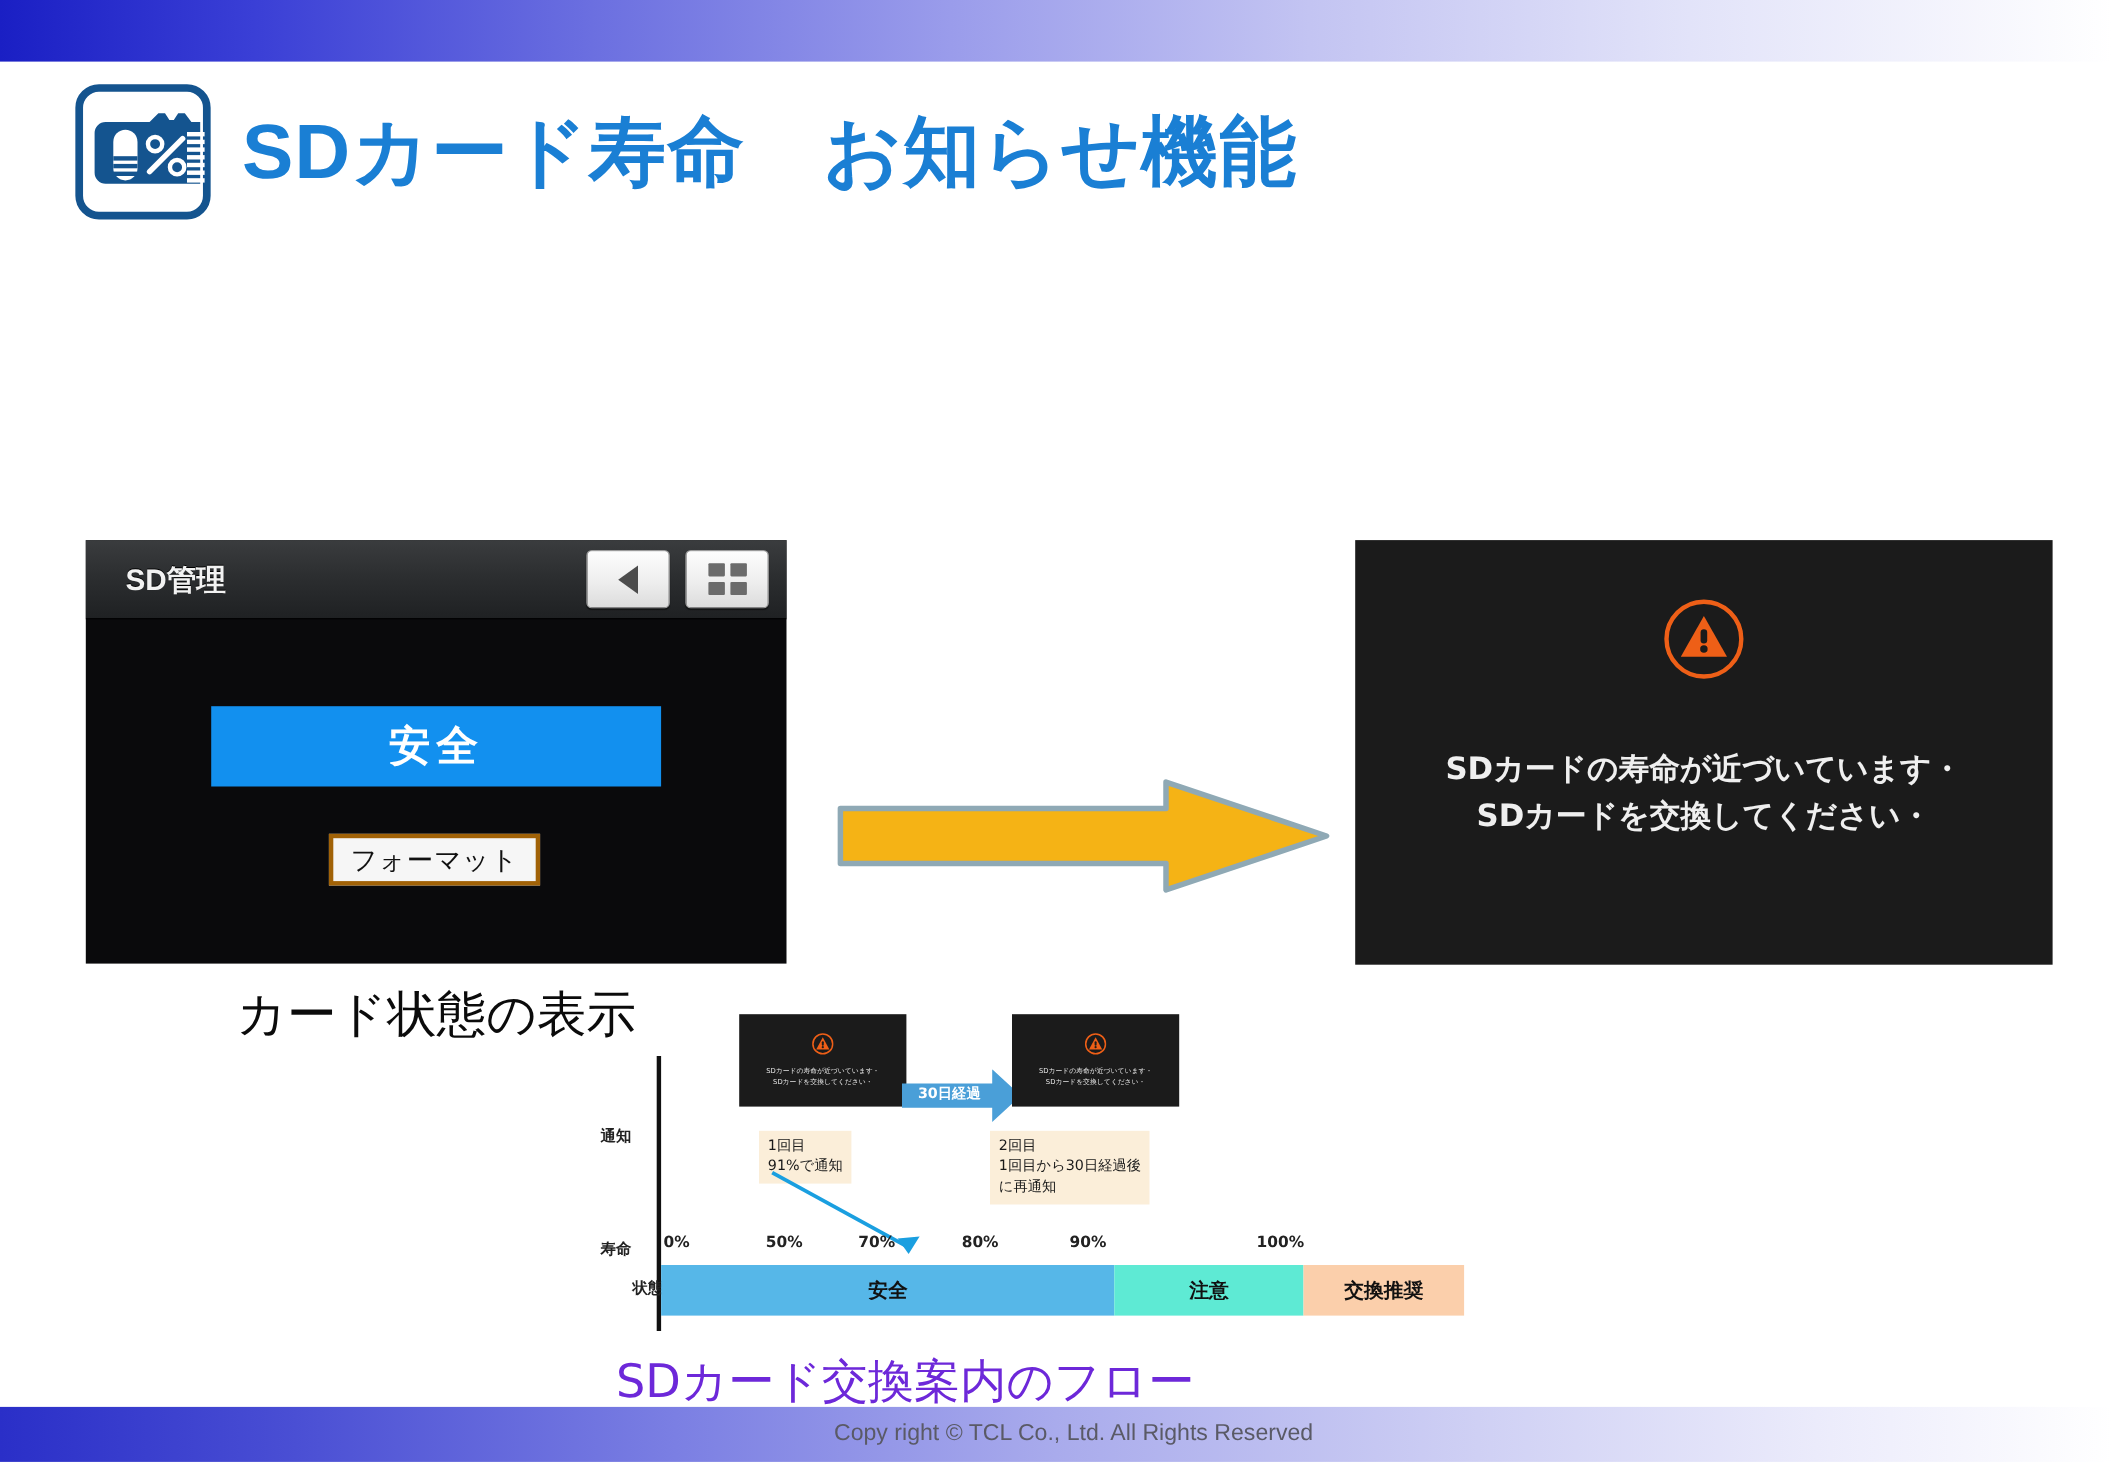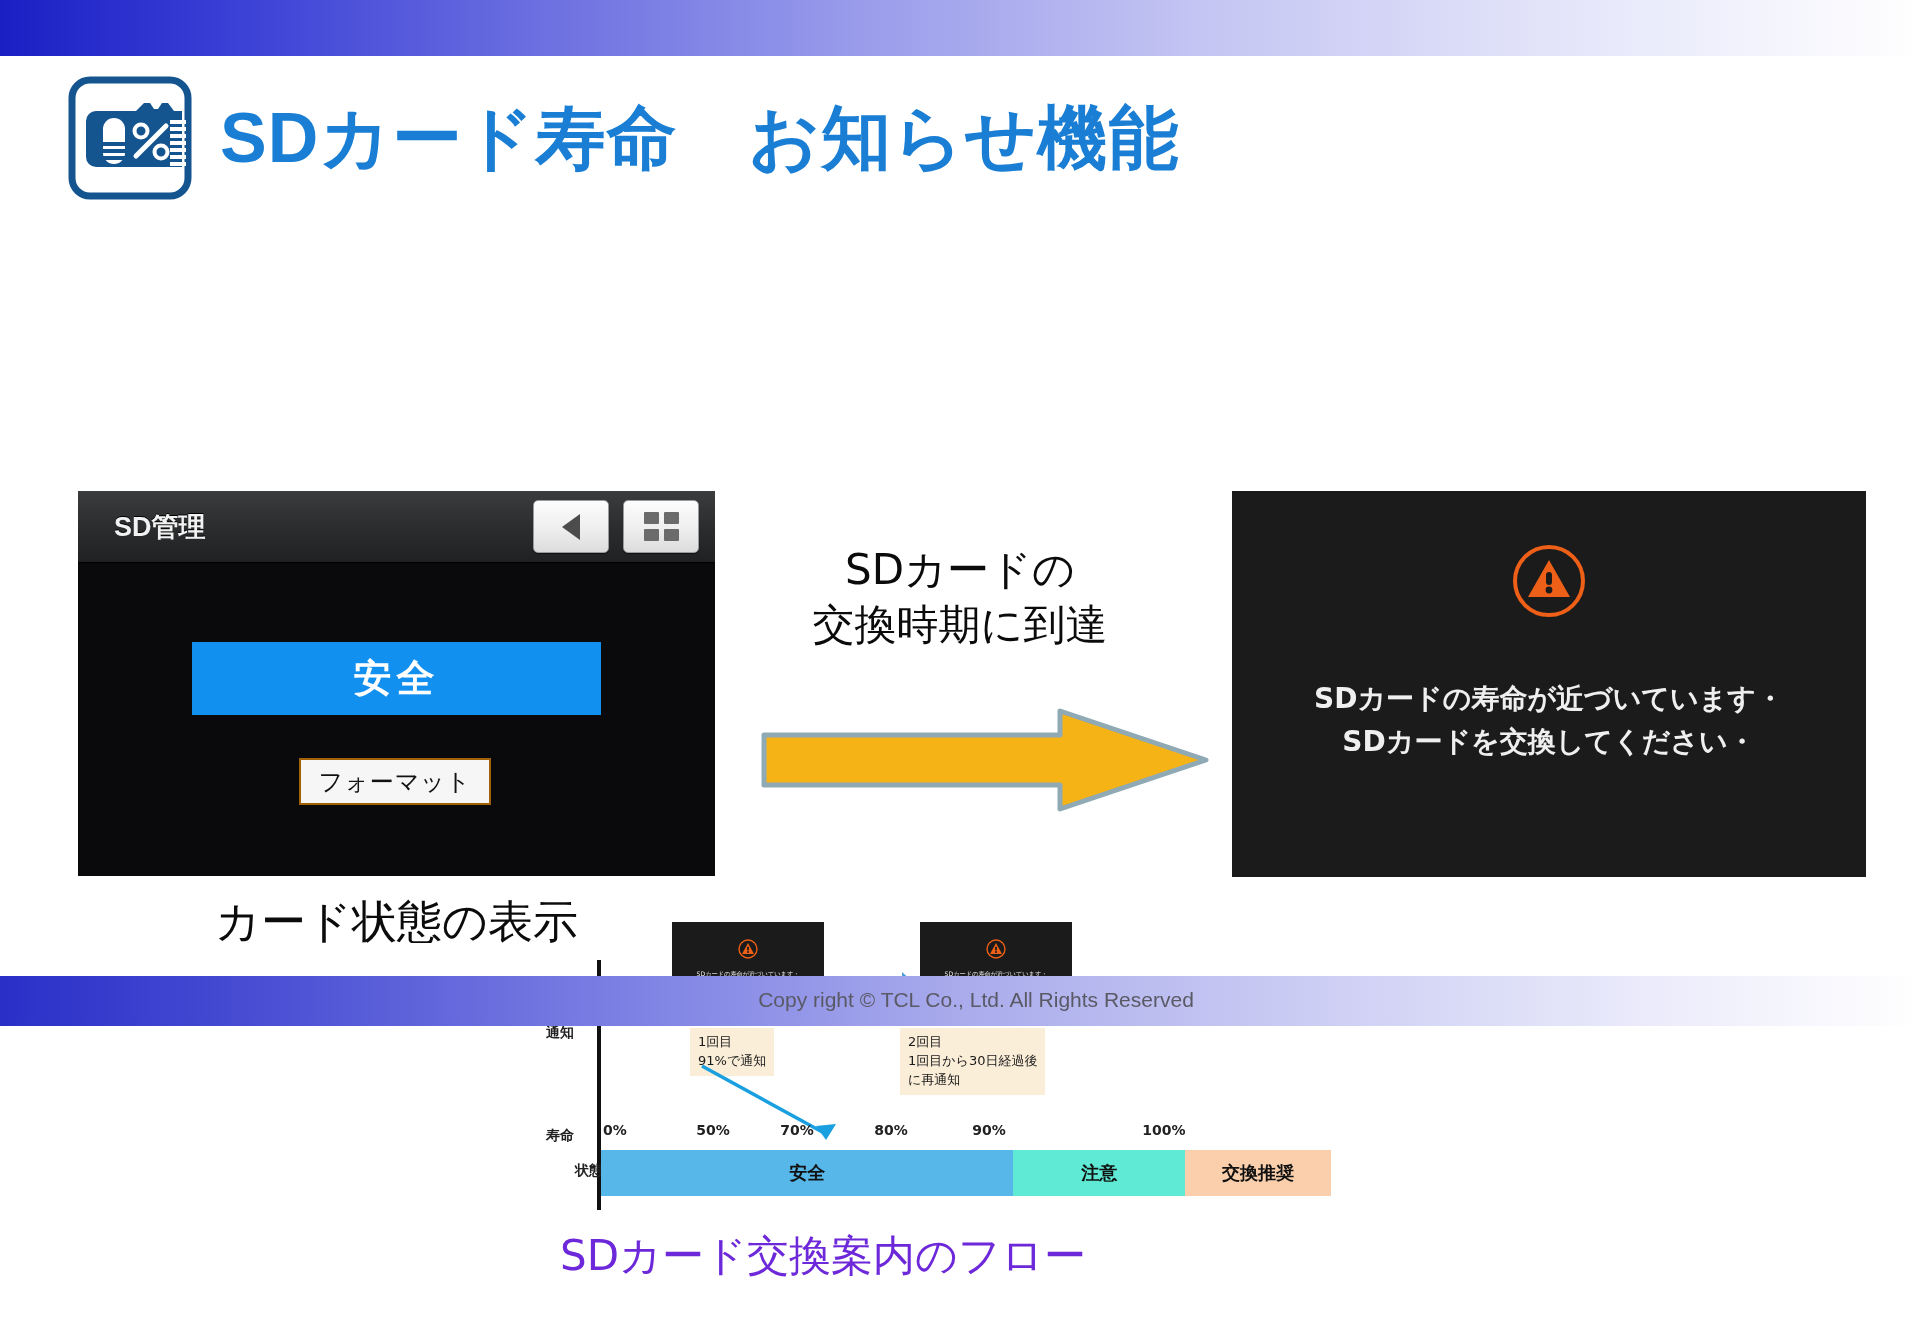--- a/index.html
+++ b/index.html
@@ -2,21 +2,21 @@
 <html><head>
 <meta charset="utf-8">
 <style>
   * { box-sizing: border-box; margin: 0; padding: 0; }
   html, body {
     width: 1920px; height: 1329px;
     font-family: "Liberation Sans", "DejaVu Sans", sans-serif;
     background: #ffffff;
     overflow: hidden;
   }
-  #slide { position: relative; width: 1920px; height: 1026px; background: #fff; }
+  #slide { position: relative; width: 1920px; height: 1329px; background: #fff; }
 
   
   .bar-top {
     position: absolute; left: 0; top: 0; width: 1920px; height: 56px;
     background: linear-gradient(to right, #1a1fc4 0%, #3a3fd6 12%, #6b6fe0 28%,
                 #9a9ceb 45%, #c3c4f2 62%, #e2e3f9 80%, #ffffff 100%);
   }
   .bar-bottom {
     position: absolute; left: 0; bottom: 0; width: 1920px; height: 50px;
     background: linear-gradient(to right, #2a2fc8 0%, #4a4fd4 14%, #7b7fe3 32%,
@@ -71,21 +71,21 @@
   .grid-glyph i { background: #6b6b6b; display: block; border-radius: 1px; }
 
   .status-btn {
     position: absolute; left: 114px; top: 151px; width: 409px; height: 73px;
     background: #1290ef; display: flex; align-items: center; justify-content: center;
   }
   .status-btn span { color: #fff; font-size: 38px; font-weight: bold; letter-spacing: 5px; }
 
   .format-btn {
     position: absolute; left: 299px; top: 758px; width: 192px; height: 47px;
-    background: #f6f6f6; border: 2px solid #a16207;
+    background: #f6f6f6; border: 4px solid #a16207;
     display: flex; align-items: center; justify-content: center;
   }
   .format-btn span { color: #111; font-size: 24px; letter-spacing: 1px; }
 
   
   .mid-text {
     position: absolute; left: 750px; top: 542px; width: 420px; text-align: center;
   }
   .mid-text div {
     font-size: 42px; color: #0b0b0b; line-height: 1.32; white-space: nowrap;
@@ -245,24 +245,20 @@
     </div>
     <div class="status-btn">
       <span>安全</span>
     </div>
   </div>
   <div class="format-btn">
     <span>フォーマット</span>
   </div>
   <div class="cap-left">カード状態の表示</div>
 
-  <div class="mid-text">
-    <div>SDカードの</div>
-    <div>交換時期に到達</div>
-  </div>
   <span class="big-arrow">
     <svg viewBox="0 0 450 110" width="450" height="110">
       <polygon points="4,30 300,30 300,6 446,55 300,104 300,80 4,80" fill="#f5b315" stroke="#8fa9b5" stroke-width="5" stroke-linejoin="round"></polygon>
     </svg>
   </span>
 
   <div class="notif-panel">
     <span class="warn-circle">
       <svg viewBox="0 0 76 76" width="76" height="76">
         <circle cx="38" cy="38" r="34" fill="none" stroke="#ee5f17" stroke-width="4"></circle>

